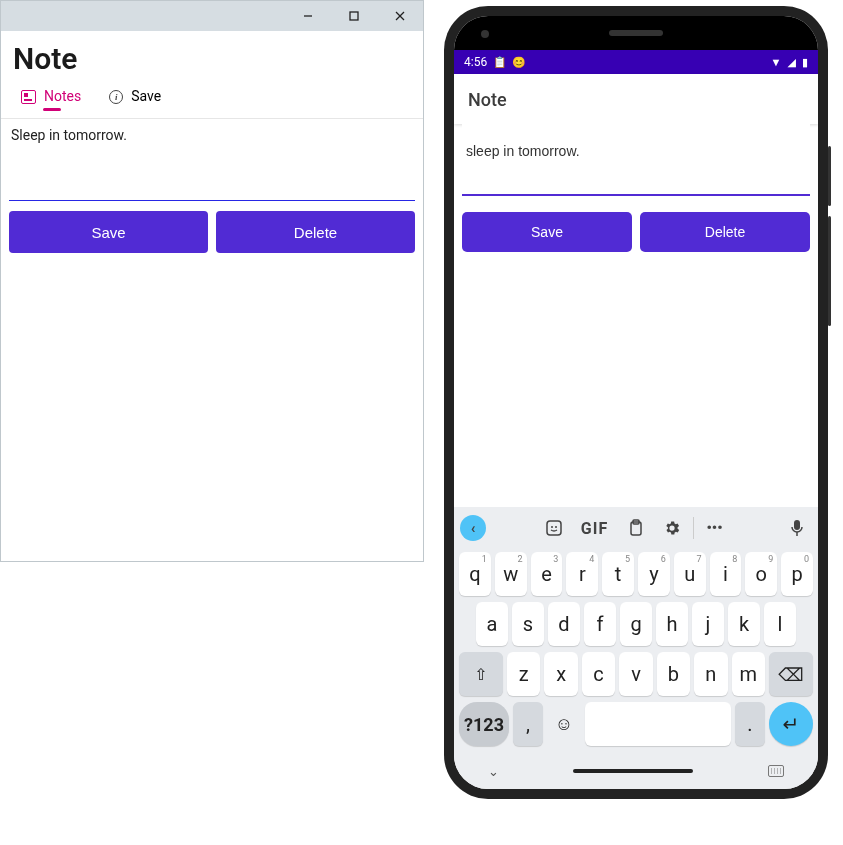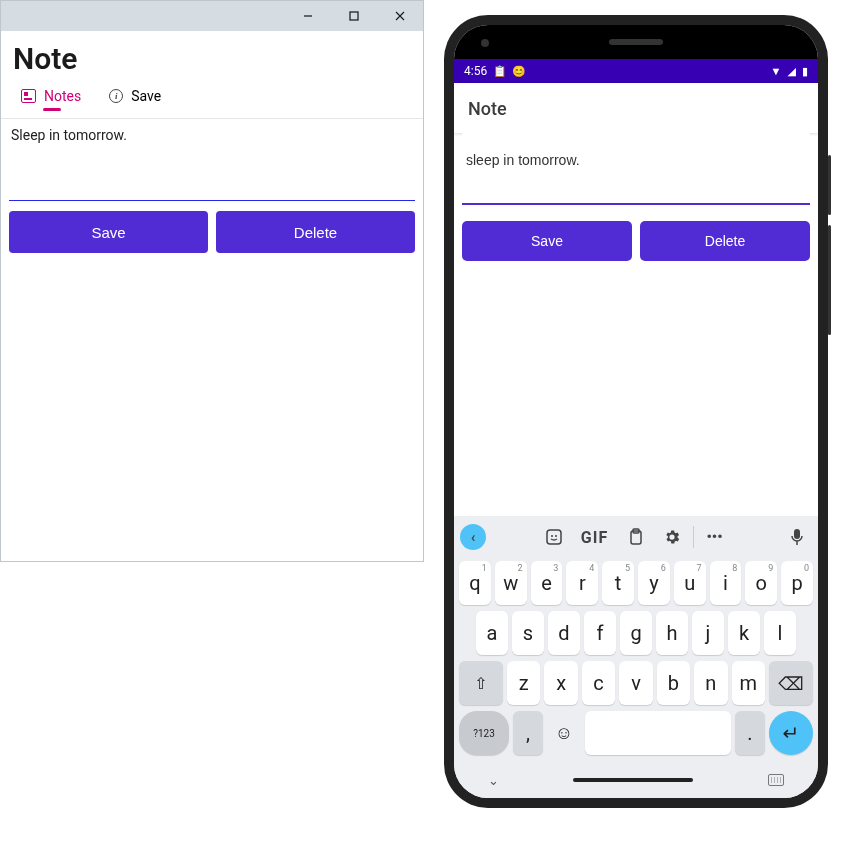--- a/index.html
+++ b/index.html
@@ -49,21 +49,21 @@
     color: #1b1b1b;
     margin-bottom: 12px;
   }
   .tabstrip {
     display: flex;
     gap: 28px;
     padding-left: 8px;
   }
   .tab {
     display: flex;
-    align-items: center;
+    align-items: flex-end;
     gap: 8px;
     font-size: 14px;
     padding-bottom: 6px;
     position: relative;
     cursor: pointer;
   }
   .tab.active { color: #d10077; }
   .tab.active::after {
     content: "";
     position: absolute;
@@ -137,21 +137,21 @@
   }
 
   
   .phone {
     width: 384px;
     height: 793px;
     background: #222;
     border-radius: 44px;
     padding: 10px;
     position: relative;
-    margin-top: 15px;
+    margin-top: 6px;
   }
   .phone-side-btn {
     position:absolute;
     right:-3px;
     width:3px;
     background:#333;
     border-radius:2px;
   }
   .phone-side-btn.b1 { top:140px; height:60px; }
   .phone-side-btn.b2 { top:210px; height:110px; }
@@ -292,21 +292,21 @@
     cursor: pointer;
   }
   .key sup {
     position:absolute; top:2px; right:4px;
     font-size:9px; color:#888;
   }
   .kbd-row.r2 { padding-left: 22px; padding-right: 22px; }
   .key.mod { background:#d5d9de; }
   .key.shift { flex: 0 0 44px; font-size:16px; }
   .key.back  { flex: 0 0 44px; font-size:18px; }
-  .key.sym   { flex: 0 0 50px; font-size:10px; background:#c7cbd0; border-radius:18px; }
+  .key.sym   { flex: 0 0 50px; font-size:18px; background:#c7cbd0; border-radius:18px;font-weight:bold; }
   .key.comma { flex: 0 0 30px; }
   .key.emoji { flex: 0 0 34px; background:transparent; box-shadow:none; font-size:18px; }
   .key.space { flex: 1; }
   .key.period{ flex: 0 0 30px; }
   .key.enter { flex: 0 0 44px; background:#4fc3f7; border-radius:22px; font-size:20px; }
 
   .navbar {
     height: 36px;
     background:#eceef1;
     display:flex;

